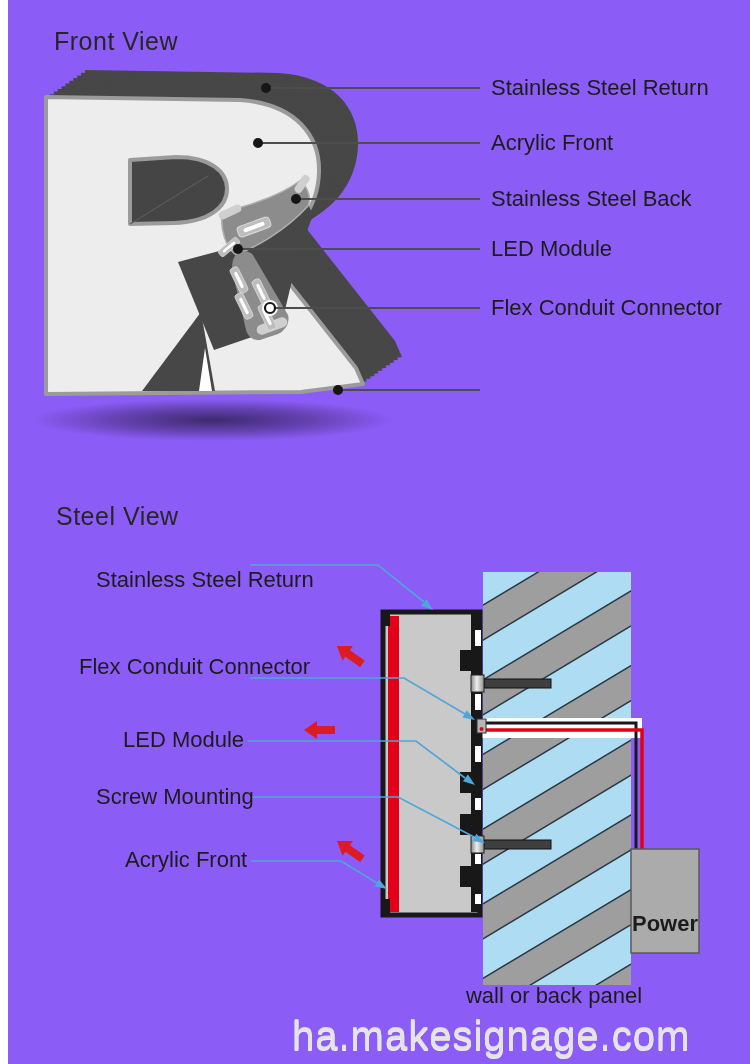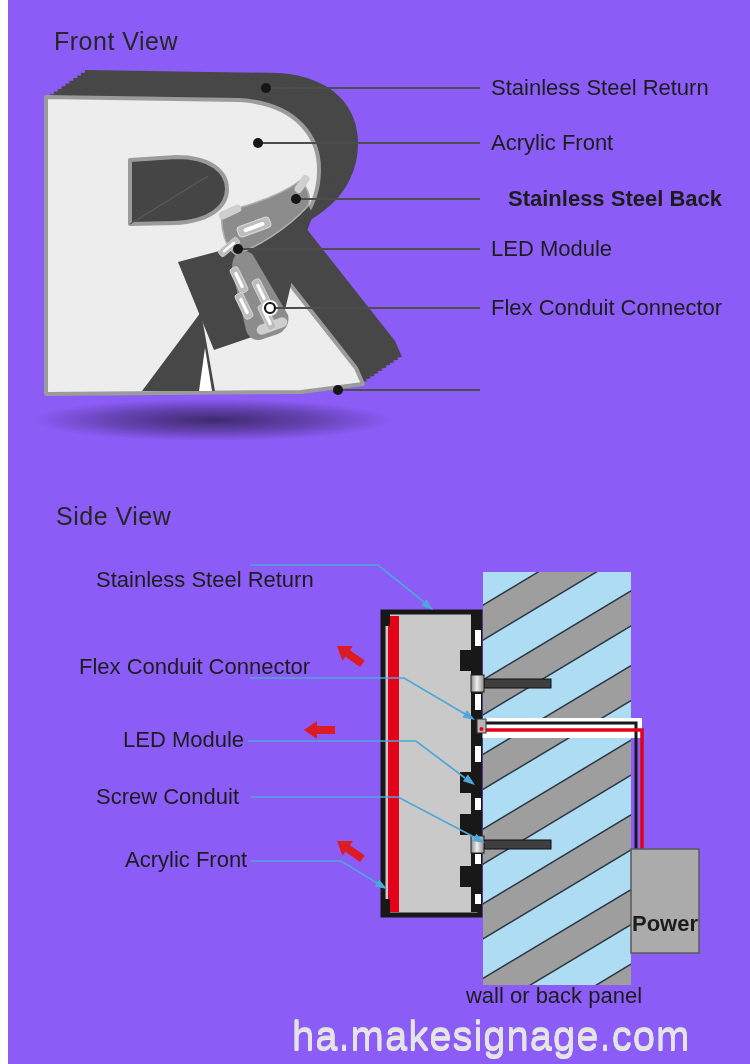--- a/index.html
+++ b/index.html
@@ -193,30 +193,30 @@
       <use href="#redArrow" transform="translate(296,730)"></use>
       <use href="#redArrow" transform="translate(329,841) rotate(35)"></use>
     </g>
   </g>
 </svg>
 
 <div class="title" style="left:46px;top:27px;">Front View</div>
 
 <div class="lbl" style="left:483px;top:88px;">Stainless Steel Return</div>
 <div class="lbl" style="left:483px;top:143px;">Acrylic Front</div>
-<div class="lbl" style="left:500px;top:199px;font-weight:bold;">Stainless Steel Back</div>
+<div class="lbl" style="left:483px;top:199px;">Stainless Steel Back</div>
 <div class="lbl" style="left:483px;top:249px;">LED Module</div>
 <div class="lbl" style="left:483px;top:308px;">Flex Conduit Connector</div>
 
-<div class="title" style="left:48px;top:502px;">Side View</div>
+<div class="title" style="left:48px;top:502px;">Steel View</div>
 
 <div class="lbl" style="left:88px;top:580px;">Stainless Steel Return</div>
 <div class="lbl" style="left:71px;top:667px;">Flex Conduit Connector</div>
 <div class="lbl" style="left:115px;top:740px;">LED Module</div>
-<div class="lbl" style="left:88px;top:797px;">Screw Conduit</div>
+<div class="lbl" style="left:88px;top:797px;">Screw Mounting</div>
 <div class="lbl" style="left:117px;top:860px;">Acrylic Front</div>
 
 <div class="lbl center" style="left:657px;top:924px;font-weight:bold;">Power</div>
 <div class="lbl center" style="left:546px;top:996px;">wall or back panel</div>
 
 <div id="watermark">ha.makesignage.com</div>
 
 </div>
 
 </body></html>

